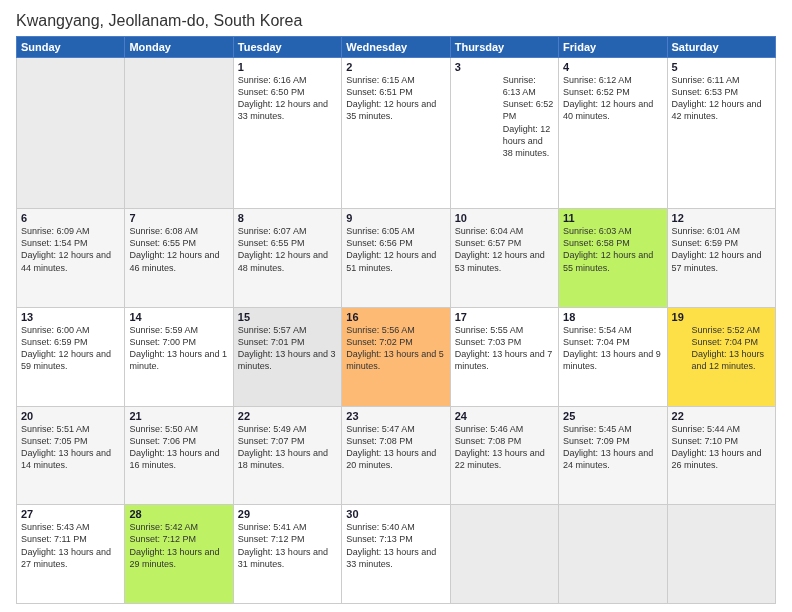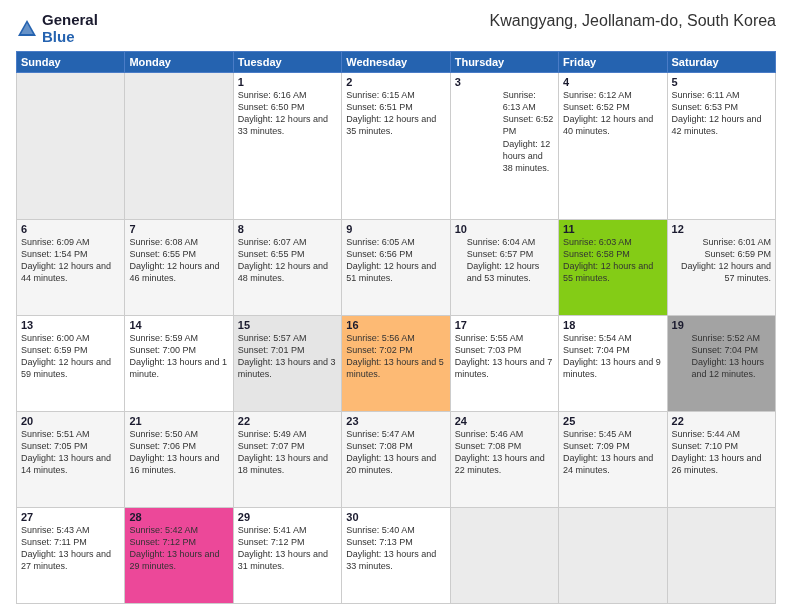--- a/index.html
+++ b/index.html
@@ -103,30 +103,20 @@
     table {
       border-collapse: collapse;
       width: 100%;
     }
   </style>
 </head>
 <body>
 
 <div class="page">
   <div class="header">
-    <div class="logo">
-      <svg class="logo-icon" viewBox="0 0 22 22">
-        <polygon points="11,2 20,18 2,18" fill="#2563b0"></polygon>
-        <polygon points="11,5 17,16 5,16" fill="#fff" opacity="0.3"></polygon>
-      </svg>
-      <div class="logo-text">
-        <span class="logo-general">General</span>
-        <span class="logo-blue">Blue</span>
-      </div>
-    </div>
     <div class="title-block">
       <div class="subtitle">Kwangyang, Jeollanam-do, South Korea</div>
     </div>
   </div>
 
   <table class="calendar">
     <thead>
       <tr>
         <th>Sunday</th>
         <th>Monday</th>
@@ -192,33 +182,33 @@
 Daylight: 12 hours and 48 minutes.</div>
           </td>
           <td style="background: rgb(245, 245, 245);">
             <span class="day-num">9</span>
             <div class="day-info" style="white-space: pre-line;">Sunrise: 6:05 AM
 Sunset: 6:56 PM
 Daylight: 12 hours and 51 minutes.</div>
           </td>
           <td style="background: rgb(245, 245, 245);">
             <span class="day-num">10</span>
-            <div class="day-info" style="white-space: pre-line; margin-left: 12px;">Sunrise: 6:04 AM
+            <div class="day-info" style="white-space: pre-line;">Sunrise: 6:04 AM
 Sunset: 6:57 PM
 Daylight: 12 hours and 53 minutes.</div>
           </td>
-          <td style="background: #84cc16;">
+          <td style="background: #bef264;">
             <span class="day-num">11</span>
             <div class="day-info" style="white-space: pre-line;">Sunrise: 6:03 AM
 Sunset: 6:58 PM
 Daylight: 12 hours and 55 minutes.</div>
           </td>
           <td style="background: rgb(245, 245, 245);">
             <span class="day-num">12</span>
-            <div class="day-info" style="white-space: pre-line; text-align: right;">Sunrise: 6:01 AM
+            <div class="day-info" style="white-space: pre-line;">Sunrise: 6:01 AM
 Sunset: 6:59 PM
 Daylight: 12 hours and 57 minutes.</div>
           </td>
         </tr>
         <tr>
           <td style="background: rgb(255, 255, 255);">
             <span class="day-num">13</span>
             <div class="day-info" style="white-space: pre-line;">Sunrise: 6:00 AM
 Sunset: 6:59 PM
 Daylight: 12 hours and 59 minutes.</div>
@@ -246,21 +236,21 @@
             <div class="day-info" style="white-space: pre-line;">Sunrise: 5:55 AM
 Sunset: 7:03 PM
 Daylight: 13 hours and 7 minutes.</div>
           </td>
           <td style="background: rgb(255, 255, 255);">
             <span class="day-num">18</span>
             <div class="day-info" style="white-space: pre-line;">Sunrise: 5:54 AM
 Sunset: 7:04 PM
 Daylight: 13 hours and 9 minutes.</div>
           </td>
-          <td style="background: #a3a3a3;">
+          <td style="background: #fde047;">
             <span class="day-num">19</span>
             <div class="day-info" style="white-space: pre-line; margin-left: 20px;">Sunrise: 5:52 AM
 Sunset: 7:04 PM
 Daylight: 13 hours and 12 minutes.</div>
           </td>
         </tr>
         <tr>
           <td style="background: rgb(245, 245, 245);">
             <span class="day-num">20</span>
             <div class="day-info" style="white-space: pre-line;">Sunrise: 5:51 AM
@@ -304,21 +294,21 @@
 Daylight: 13 hours and 26 minutes.</div>
           </td>
         </tr>
         <tr>
           <td style="background: rgb(255, 255, 255);">
             <span class="day-num">27</span>
             <div class="day-info" style="white-space: pre-line;">Sunrise: 5:43 AM
 Sunset: 7:11 PM
 Daylight: 13 hours and 27 minutes.</div>
           </td>
-          <td style="background: #ec4899;">
+          <td style="background: #bef264;">
             <span class="day-num">28</span>
             <div class="day-info" style="white-space: pre-line;">Sunrise: 5:42 AM
 Sunset: 7:12 PM
 Daylight: 13 hours and 29 minutes.</div>
           </td>
           <td style="background: rgb(255, 255, 255);">
             <span class="day-num">29</span>
             <div class="day-info" style="white-space: pre-line;">Sunrise: 5:41 AM
 Sunset: 7:12 PM
 Daylight: 13 hours and 31 minutes.</div>

